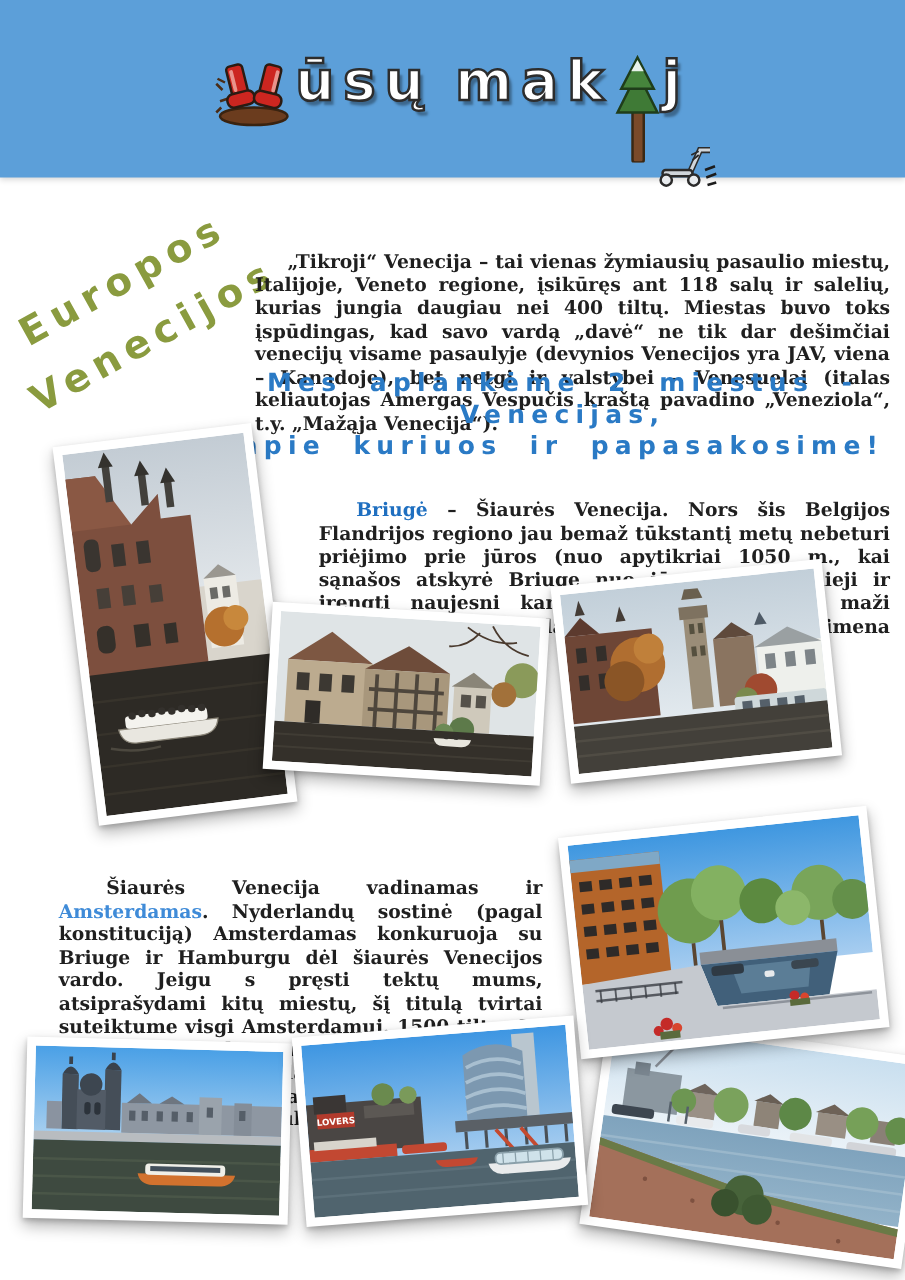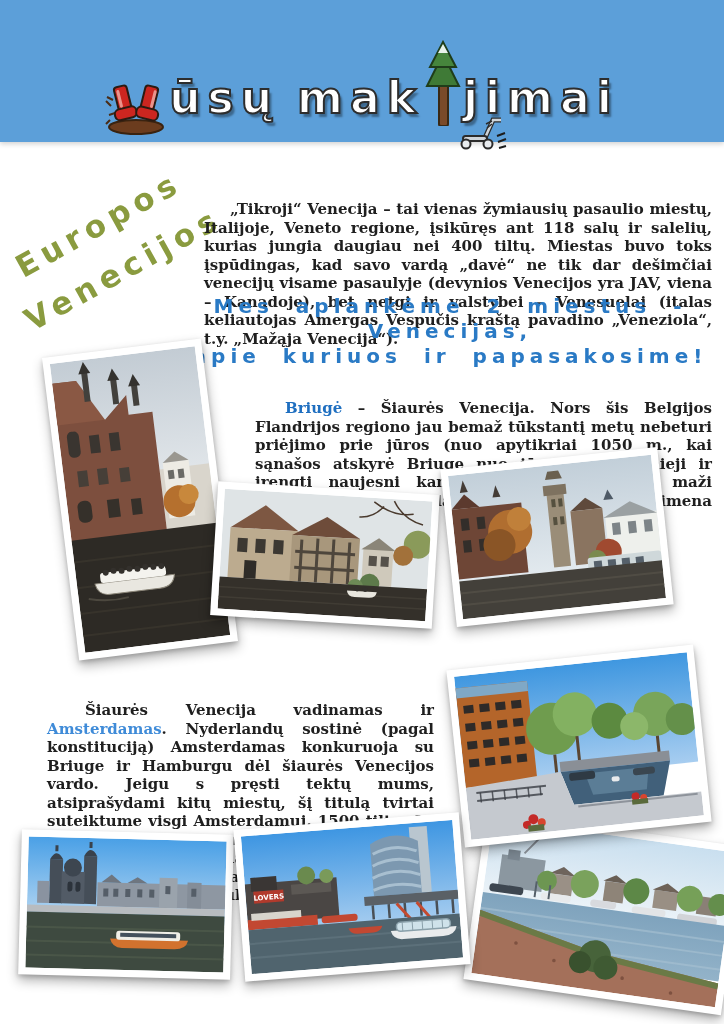--- a/index.html
+++ b/index.html
@@ -13,21 +13,21 @@
     font-family:"DejaVu Serif", serif;
   }
   
   .banner{
     position:absolute; left:0; top:0; width:724px; height:142px;
     background:var(--banner-blue,#5c9fd9);
     box-shadow:0 2px 5px rgba(0,0,0,.18);
   }
   .title-row{
     position:absolute; left:0; right:0; top:44px; height:90px;
-    display:flex; justify-content:center; align-items:flex-end;
+    display:flex; justify-content:center; 
   }
   .title-seg{
     font-family:"DejaVu Sans", sans-serif; font-weight:bold; font-size:44px;
     color:#ffffff; letter-spacing:7px; line-height:1;
     -webkit-text-stroke:2px #2d2d2d;
     text-shadow:3px 4px 2px rgba(0,0,0,.35);
     padding-bottom:14px;
   }
   .gap-word{width:18px;}
   .boots-icon{margin:0 2px -2px 0;}
@@ -105,21 +105,20 @@
       <svg class="scooter-icon" width="52" height="36" viewBox="0 0 52 36">
         <path d="M30,24 L38,6 L46,6" fill="none" stroke="#2b2b2b" stroke-width="5"></path>
         <path d="M30,24 L38,6 L46,6" fill="none" stroke="#cfd5da" stroke-width="2.5"></path>
         <path d="M37,7 l-6,3 M37,10 l-5,4" stroke="#2b2b2b" stroke-width="1.5"></path>
         <rect x="8" y="22" width="24" height="5" rx="2.5" fill="#cfd5da" stroke="#2b2b2b" stroke-width="2"></rect>
         <circle cx="11" cy="30" r="4.5" fill="#e8ebee" stroke="#2b2b2b" stroke-width="2"></circle>
         <circle cx="33" cy="30" r="4.5" fill="#e8ebee" stroke="#2b2b2b" stroke-width="2"></circle>
         <path d="M42,22 l8,-3 M43,28 l8,-3 M44,34 l7,-2" stroke="#1c1c1c" stroke-width="2"></path>
       </svg>
     </span>
-    <span class="title-seg">imai</span>
   </div>
 </header>
 
 <div class="annotation">
   <div>Europos</div>
   <div>Venecijos</div>
 </div>
 
 <p class="para para-intro">„Tikroji“ Venecija – tai vienas žymiausių pasaulio miestų, Italijoje, Veneto regione, įsikūręs ant 118 salų ir salelių, kurias jungia daugiau nei 400 tiltų. Miestas buvo toks įspūdingas, kad savo vardą „davė“ ne tik dar dešimčiai venecijų visame pasaulyje (devynios Venecijos yra JAV, viena – Kanadoje), bet netgi ir valstybei – Venesuelai (italas keliautojas Amergas Vespučis kraštą pavadino „Veneziola“, t.y. „Mažąja Venecija“).</p>
 

